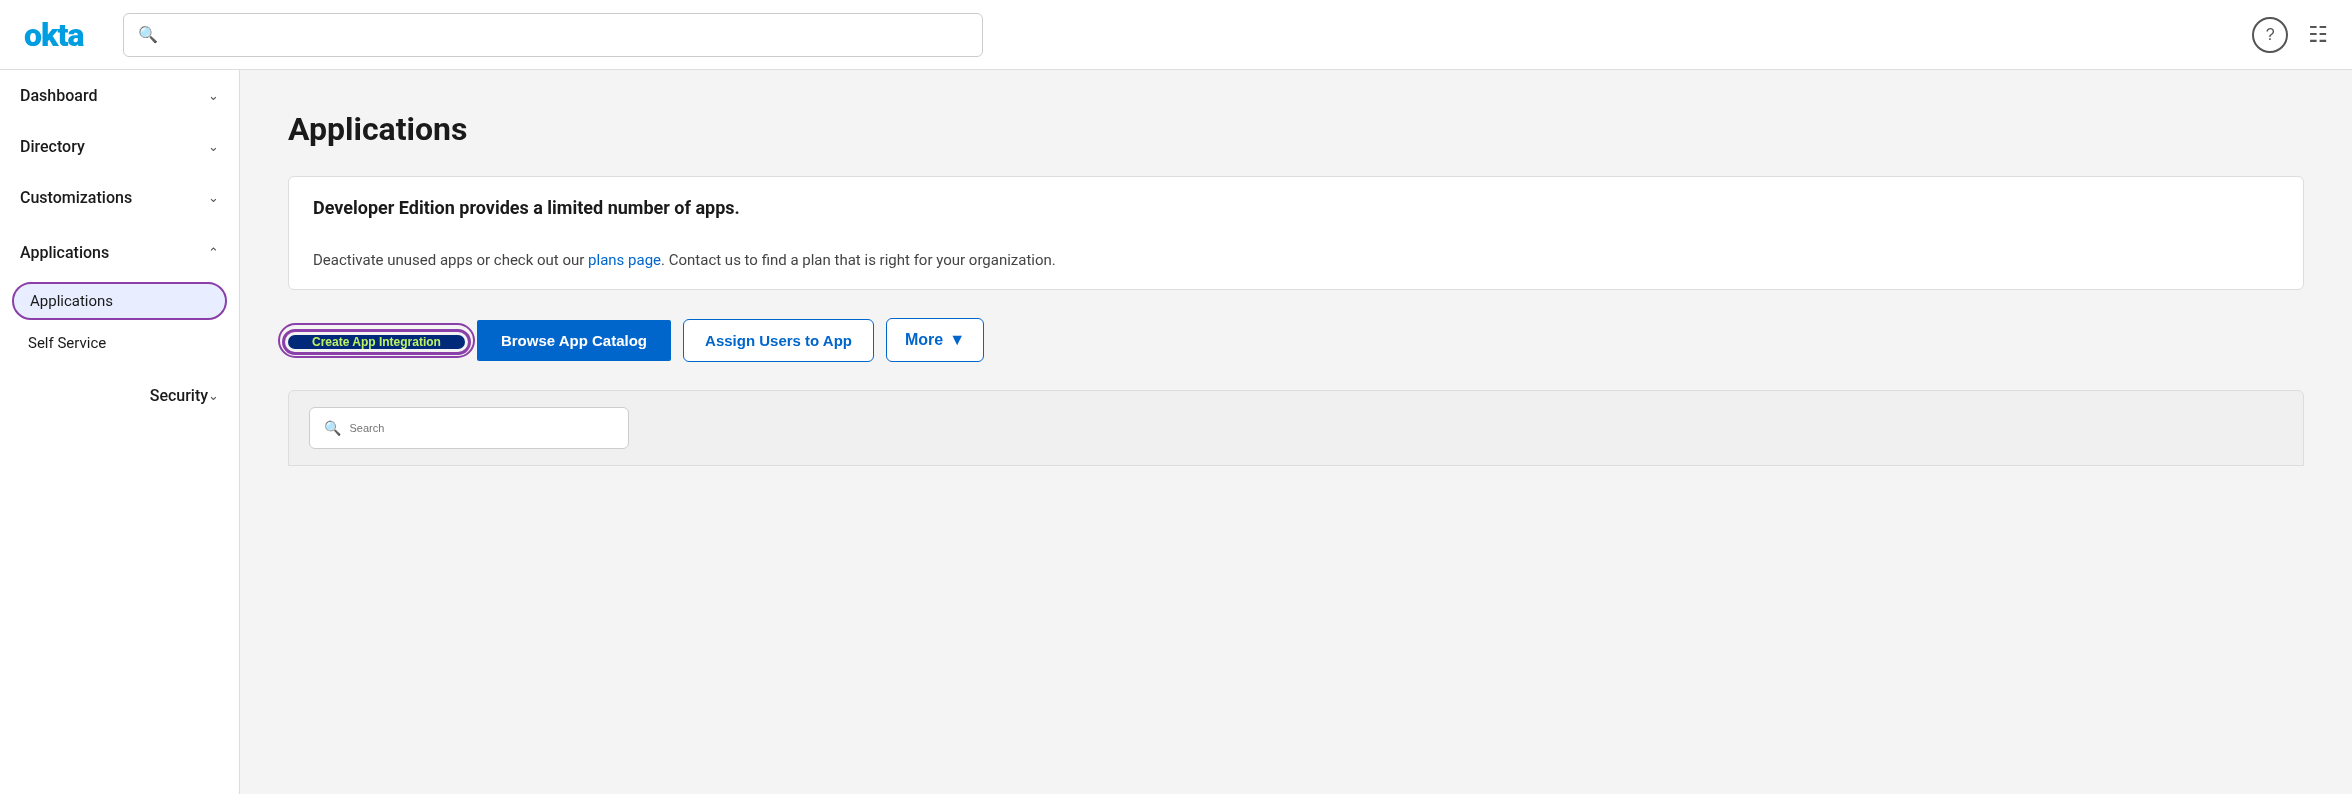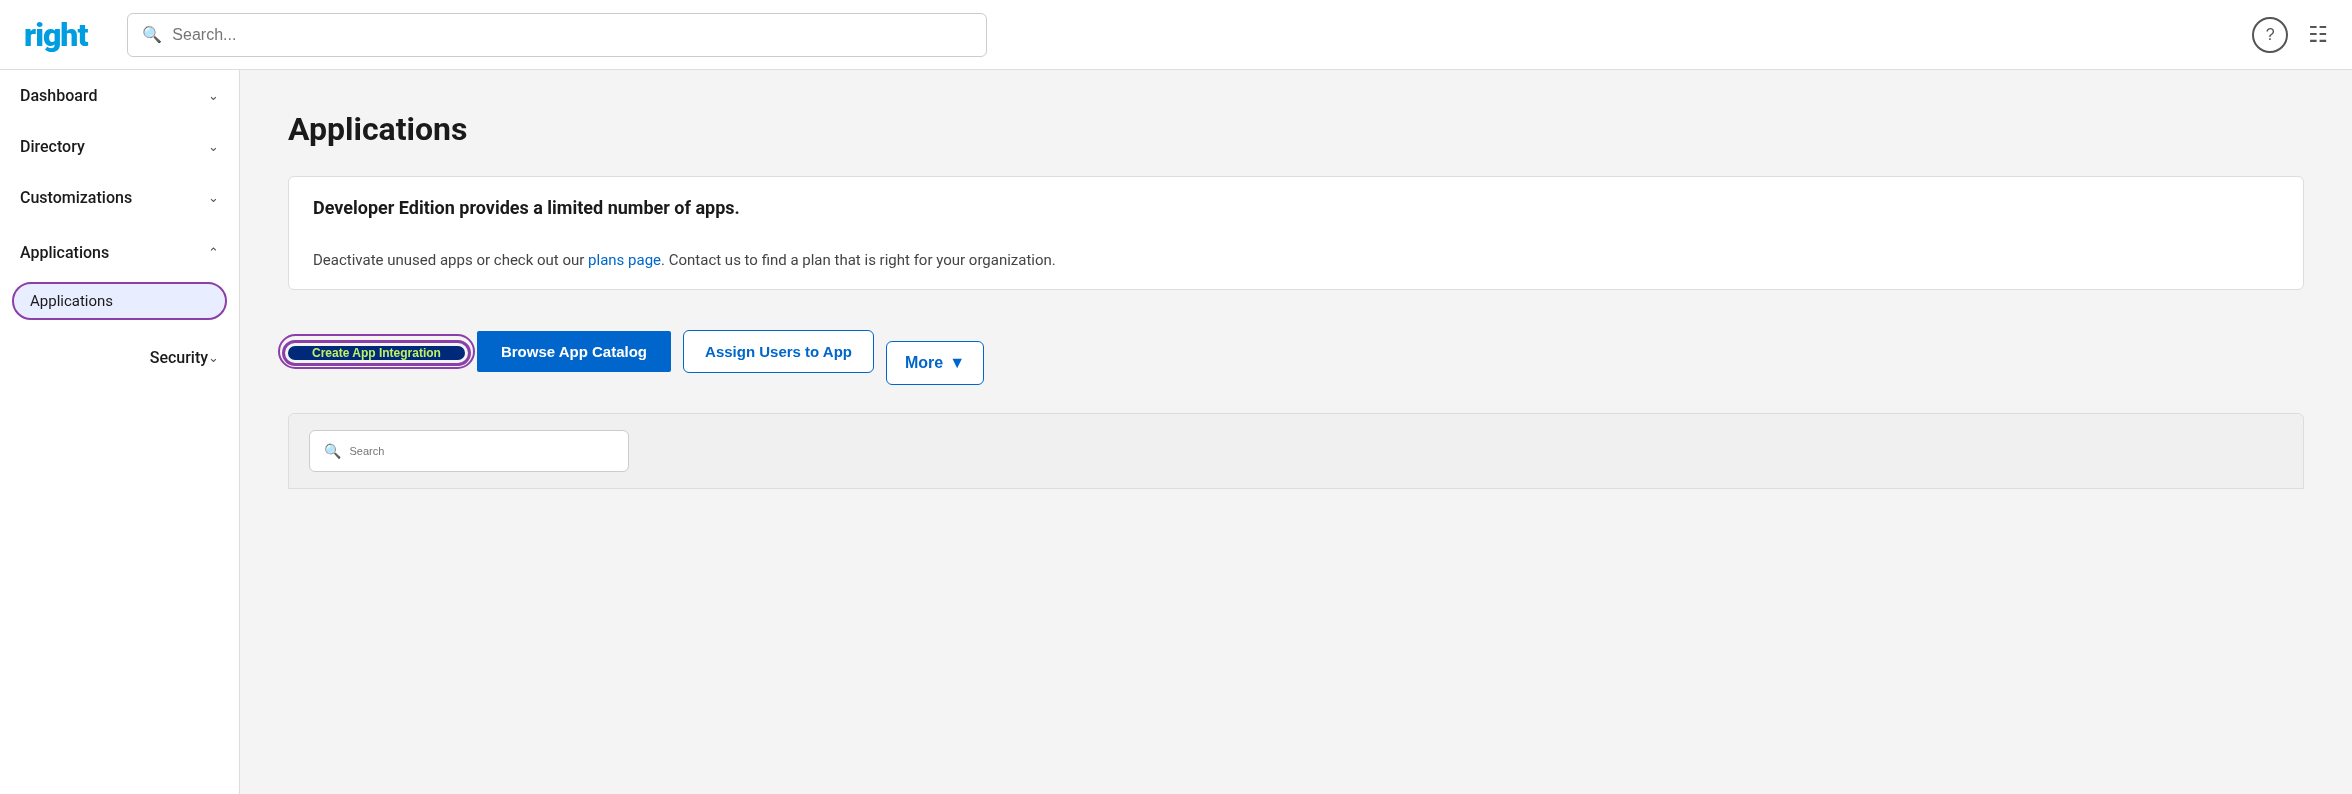--- a/index.html
+++ b/index.html
@@ -194,21 +194,20 @@
       color: #0066cc;
       border: 1.5px solid #0066cc;
       border-radius: 6px;
       padding: 12px 18px;
       font-size: 16px;
       font-weight: 600;
       cursor: pointer;
       display: flex;
       align-items: center;
       gap: 6px;
-      margin-top: 23px;
     }
 
     
     .search-section {
       background: #f0f0f0;
       border: 1px solid #ddd;
       border-radius: 6px 6px 0 0;
       padding: 16px 20px;
     }
     .search-inner {
@@ -250,25 +249,24 @@
       border: 2.5px solid #8b3fa8;
       border-radius: 30px;
       pointer-events: none;
     }
   </style>
 </head>
 <body>
 
 <div class="header">
   <div class="logo">
-    <span>right</span>
+    <span>okta</span>
   </div>
   <div class="search-bar">
     <span class="search-icon-header">🔍</span>
-    <input type="text" placeholder="Search..." style="">
   </div>
   <div class="header-actions">
     <button class="header-icon-btn">
       <span>?</span>
     </button>
     <button class="header-grid-btn">
       <span>☷</span>
     </button>
   </div>
 </div>
@@ -296,20 +294,23 @@
       <div class="sidebar-item">
         <span>Applications</span>
         <span class="chevron">⌃</span>
       </div>
 
       <div style="padding: 4px 12px;">
         <div style="border: 2.5px solid #8b3fa8; border-radius: 22px; padding: 8px 16px; background: #e8eeff; cursor: pointer; font-size: 15px; color: #1a1a1a;">
           <span>Applications</span>
         </div>
       </div>
+      <div class="sidebar-sub-item">
+        <span>Self Service</span>
+      </div>
     </div>
 
     <div class="sidebar-item" style="margin-top: 8px; justify-content: flex-end;">
       <span>Security</span>
       <span class="chevron">⌄</span>
     </div>
   </nav>
 
   <main class="content">
     <h1 class="page-title">Applications</h1>

